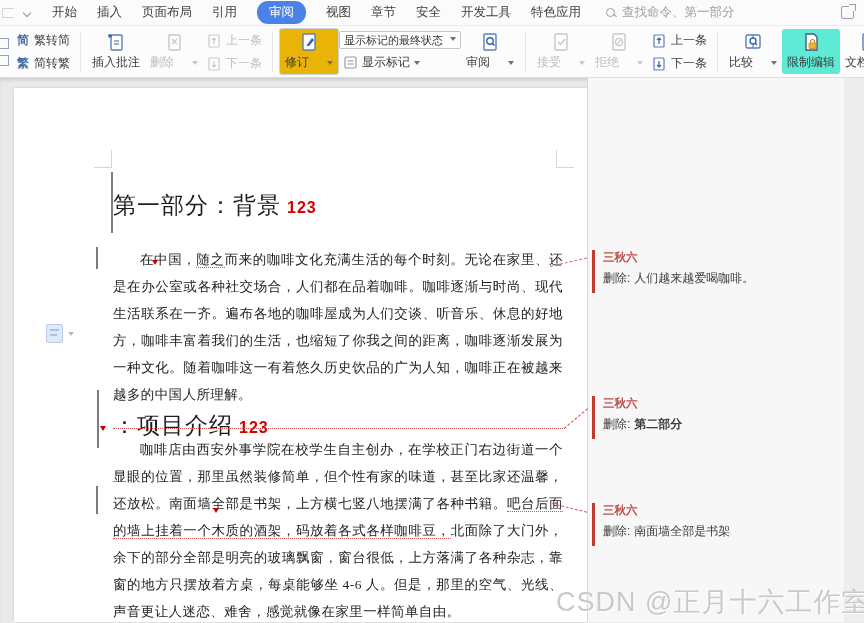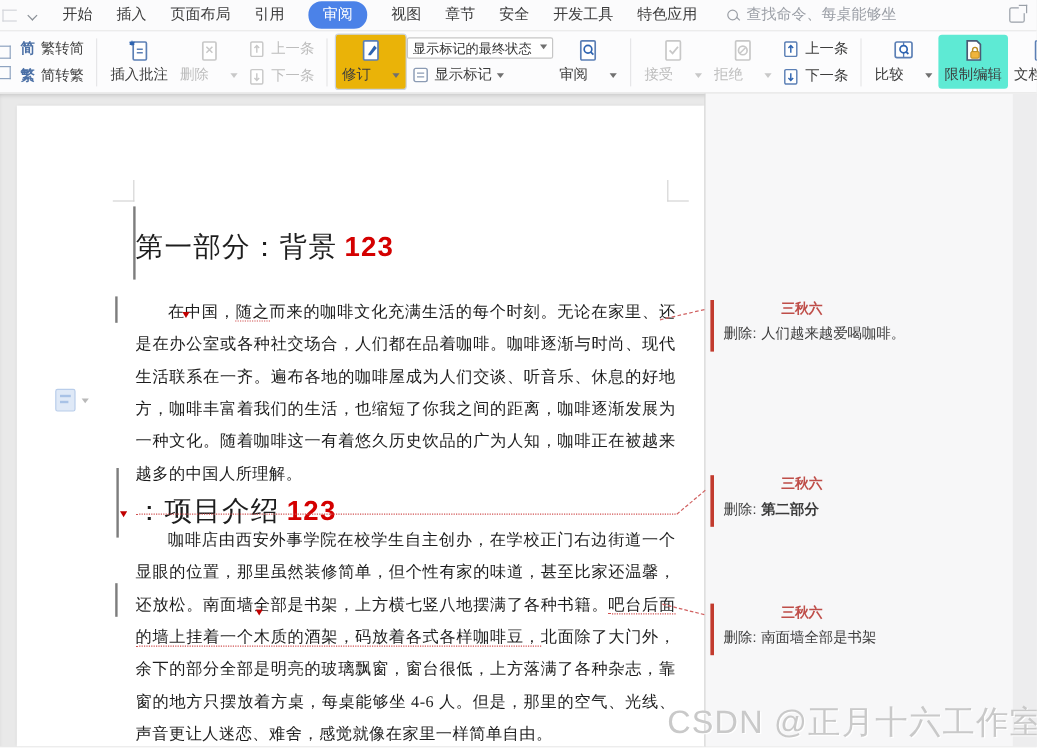--- a/index.html
+++ b/index.html
@@ -62,42 +62,42 @@
   .cscroll { position:absolute; right:0; top:0; width:20px; height:544px; background:#ededee; }
 
   .corner-l { position:absolute; left:80px; top:62px; width:18px; height:18px;
     border-right:1px solid #d5d5d5; border-bottom:1px solid #d5d5d5; }
   .corner-r { position:absolute; left:542px; top:62px; width:18px; height:18px;
     border-left:1px solid #d5d5d5; border-bottom:1px solid #d5d5d5; }
   .chbar { position:absolute; width:2px; background:#7d7d7d; }
 
   .h1 { position:absolute; left:99px; top:102px; font-size:23px; letter-spacing:1px; }
   .h2 { position:absolute; left:99px; top:322px; font-size:23px; letter-spacing:1px; }
-  .ins { color:#d40000; font-weight:bold; font-size:23px;
+  .ins { color:#d40000; font-weight:bold; font-size:16px;
     font-family:"Liberation Sans",sans-serif; margin-left:6px; }
   .para { position:absolute; left:99px; width:450px; font-size:13.5px; line-height:27px;
     text-align:justify; text-indent:2em; letter-spacing:.4px; }
   .p1 { top:158px; } .p2 { top:348px; }
   .delmark { border-bottom:1.5px dotted #d05050; }
   .delline { position:absolute; left:99px; top:314px; width:450px;
     border-bottom:1.5px dotted #d05050; height:27px; }
   .caret-red { position:absolute; width:0; height:0;
     border:3px solid transparent; border-top:5px solid #c00000; }
   .flag-ic { position:absolute; left:32px; top:236px; width:17px; height:19px;
     background:#dfe9f7; border:1px solid #b9cdea; border-radius:2px; }
   .flag-ic::before { content:""; position:absolute; left:3px; top:4px; width:9px; height:2px; background:#a8c2e6; }
   .flag-ic::after  { content:""; position:absolute; left:3px; top:9px; width:7px; height:2px; background:#a8c2e6; }
   .flag-car { position:absolute; left:54px; top:244px; width:0; height:0;
     border:3px solid transparent; border-top:4px solid #b9b9b9; }
 
   .connector { position:absolute; border-top:1.2px dashed #d06060; transform-origin:left center; }
 
   .comment { position:absolute; left:4px; width:250px; border-left:3px solid #c23b2e;
     padding:0 0 6px 8px; }
-  .c-author { font-size:11.5px; font-weight:bold; color:#bf4e49;margin-left:48px; }
+  .c-author { font-size:11.5px; font-weight:bold; color:#bf4e49; }
   .c-body { margin-top:5px; font-size:12px; color:#3c3c3c; }
   .c-body .c-act { margin-right:4px; }
   .comment.boldtext .c-txt { font-weight:bold; font-family:"Liberation Serif","DejaVu Serif",serif; }
 
   .watermark { position:absolute; left:556px; top:506px; font-size:27px; color:#c9c9c9;
     letter-spacing:1px; text-shadow:1px 1px 0 #ffffff; white-space:nowrap; }
 </style>
 </head>
 <body>
 
@@ -111,21 +111,21 @@
     <div class="m-item">页面布局</div>
     <div class="m-item">引用</div>
     <div class="m-item active">审阅</div>
     <div class="m-item">视图</div>
     <div class="m-item">章节</div>
     <div class="m-item">安全</div>
     <div class="m-item">开发工具</div>
     <div class="m-item">特色应用</div>
     <div class="m-search">
       <span class="mag"></span>
-      <span>查找命令、每桌能够坐</span>
+      <span>查找命令、第一部分</span>
     </div>
     <div class="m-share"></div>
   </div>
 
   <div class="ribbon">
     <div class="r-clip">
         <span></span>
         <span></span>
       </div>
 

